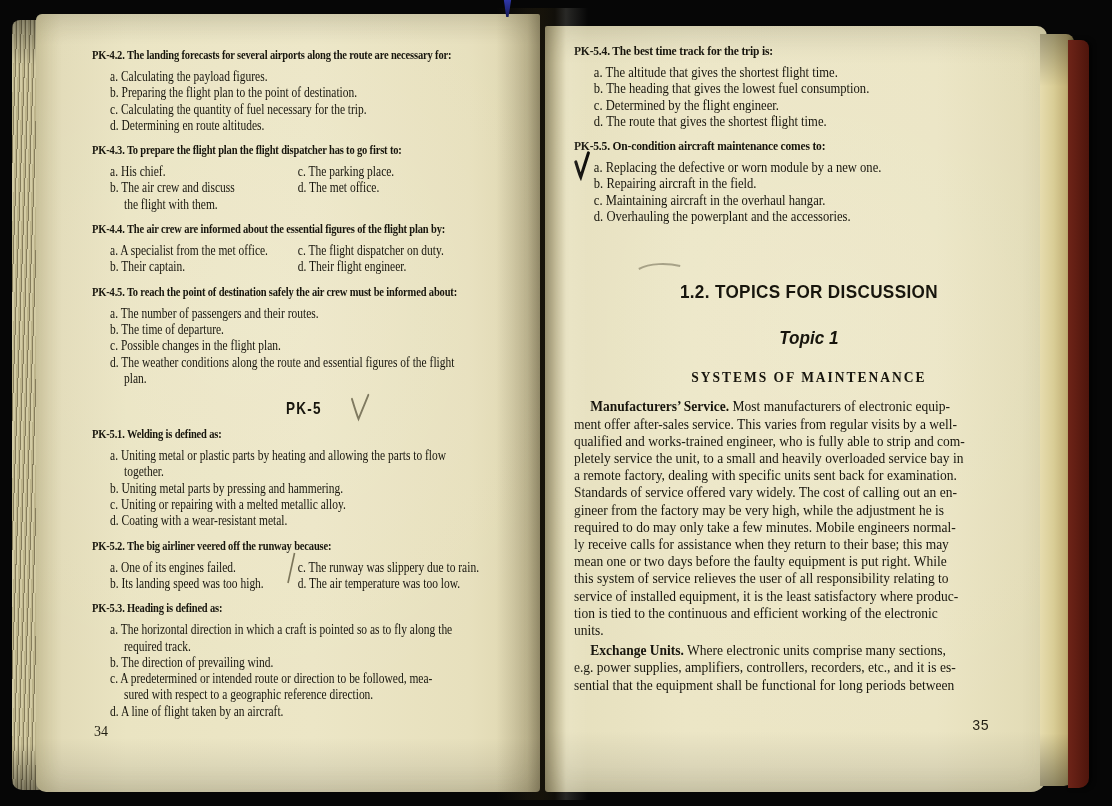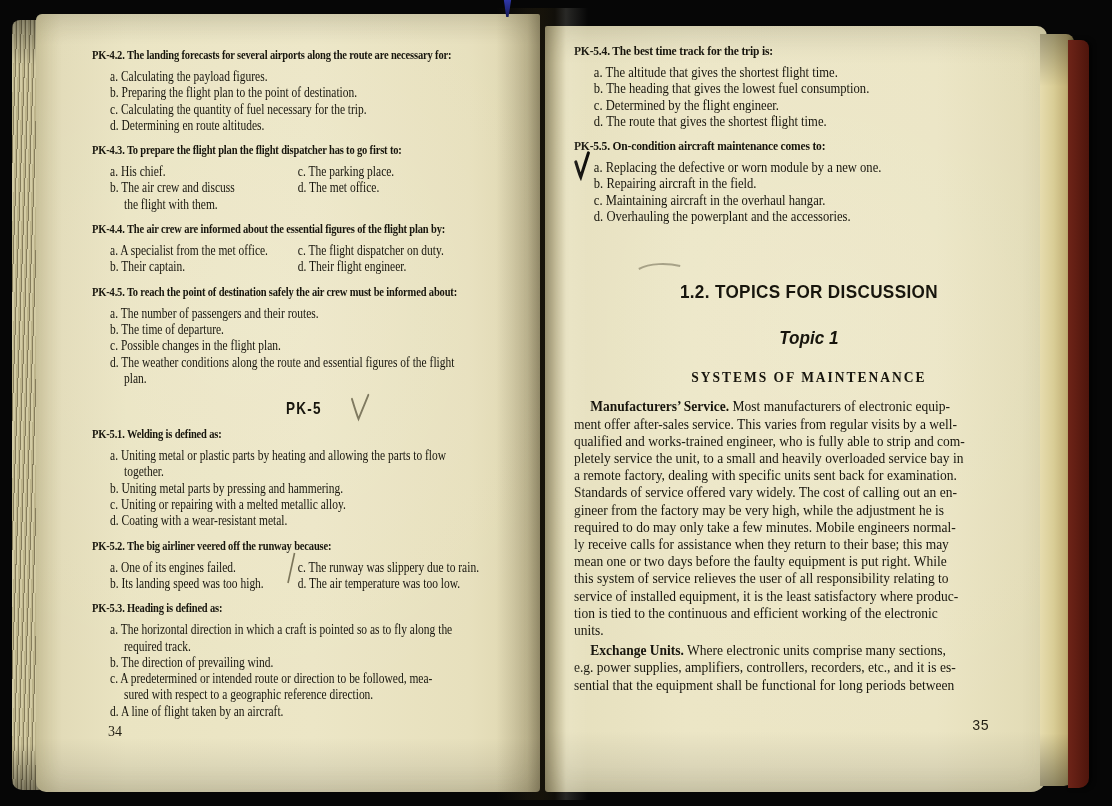--- a/index.html
+++ b/index.html
@@ -63,21 +63,21 @@
     letter-spacing:1.5px;text-align:center;margin:12px 0 7px;position:relative;}
   .h1{font-family:"Liberation Sans",sans-serif;font-weight:bold;font-size:19px;letter-spacing:0.4px;
     text-align:center;margin:56px 0 0;position:relative;}
   .h2{font-family:"Liberation Sans",sans-serif;font-weight:bold;font-style:italic;font-size:19px;
     text-align:center;margin:24px 0 0;}
   .h3{font-weight:bold;font-size:15px;letter-spacing:2.2px;text-align:center;margin:20px 0 12px;}
   .para{font-size:15px;line-height:17.2px;text-indent:18px;margin-top:3px;text-align:justify;}
   .para .lead{font-weight:bold;}
 
   .page-num{position:absolute;font-size:14px;color:#201d12;}
-  .pn-left{left:72px;top:710px;}
+  .pn-left{left:58px;top:710px;}
   .pn-right{left:427px;top:692px;font-family:Liberation Mono, monospace;}
 
   
   .mark{position:absolute;pointer-events:none;}
   .mark.pen-checkmark{left:-7px;top:-10px;}
   .mark.pencil-slash{left:1px;top:-9px;}
   .mark.pencil-checkmark{left:calc(50% + 55px);top:-6px;}
   .mark.pencil-stroke{left:70px;top:-26px;}
 </style>
 </head>

